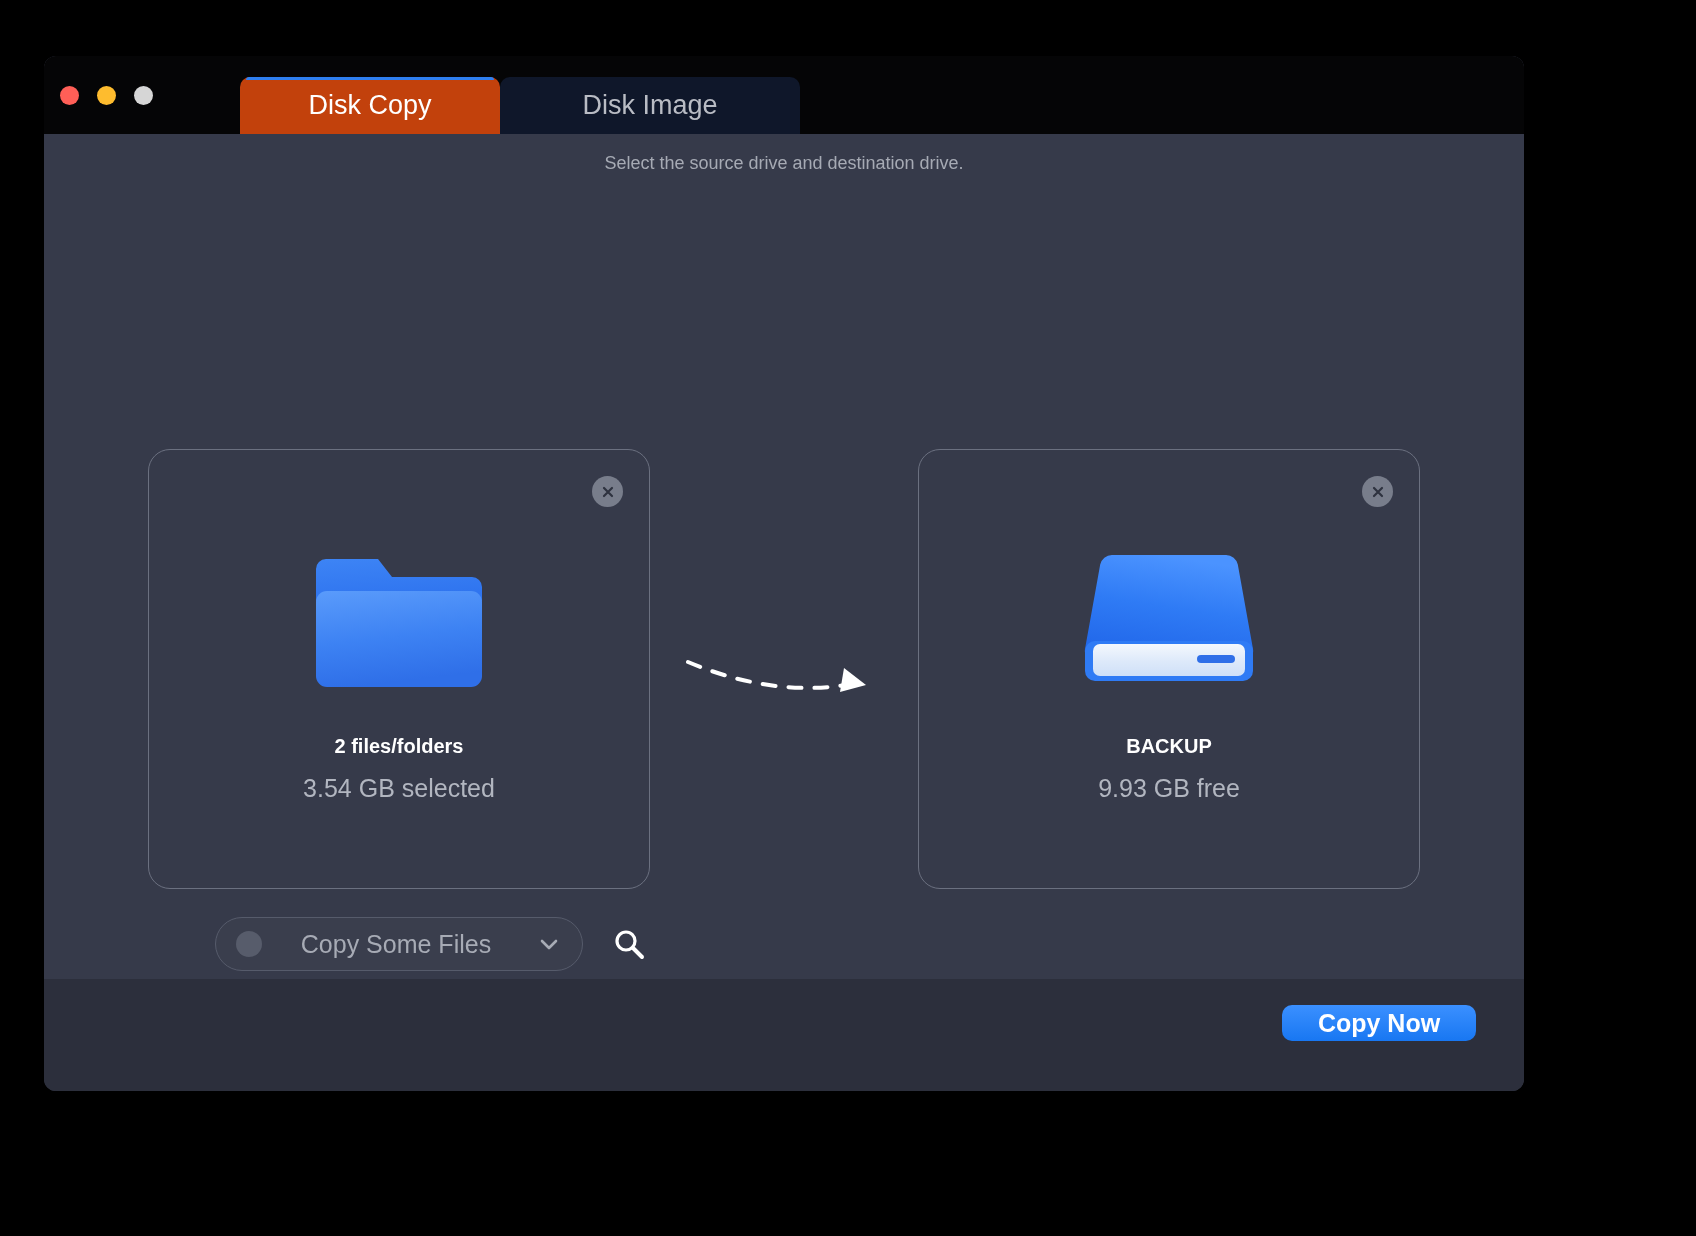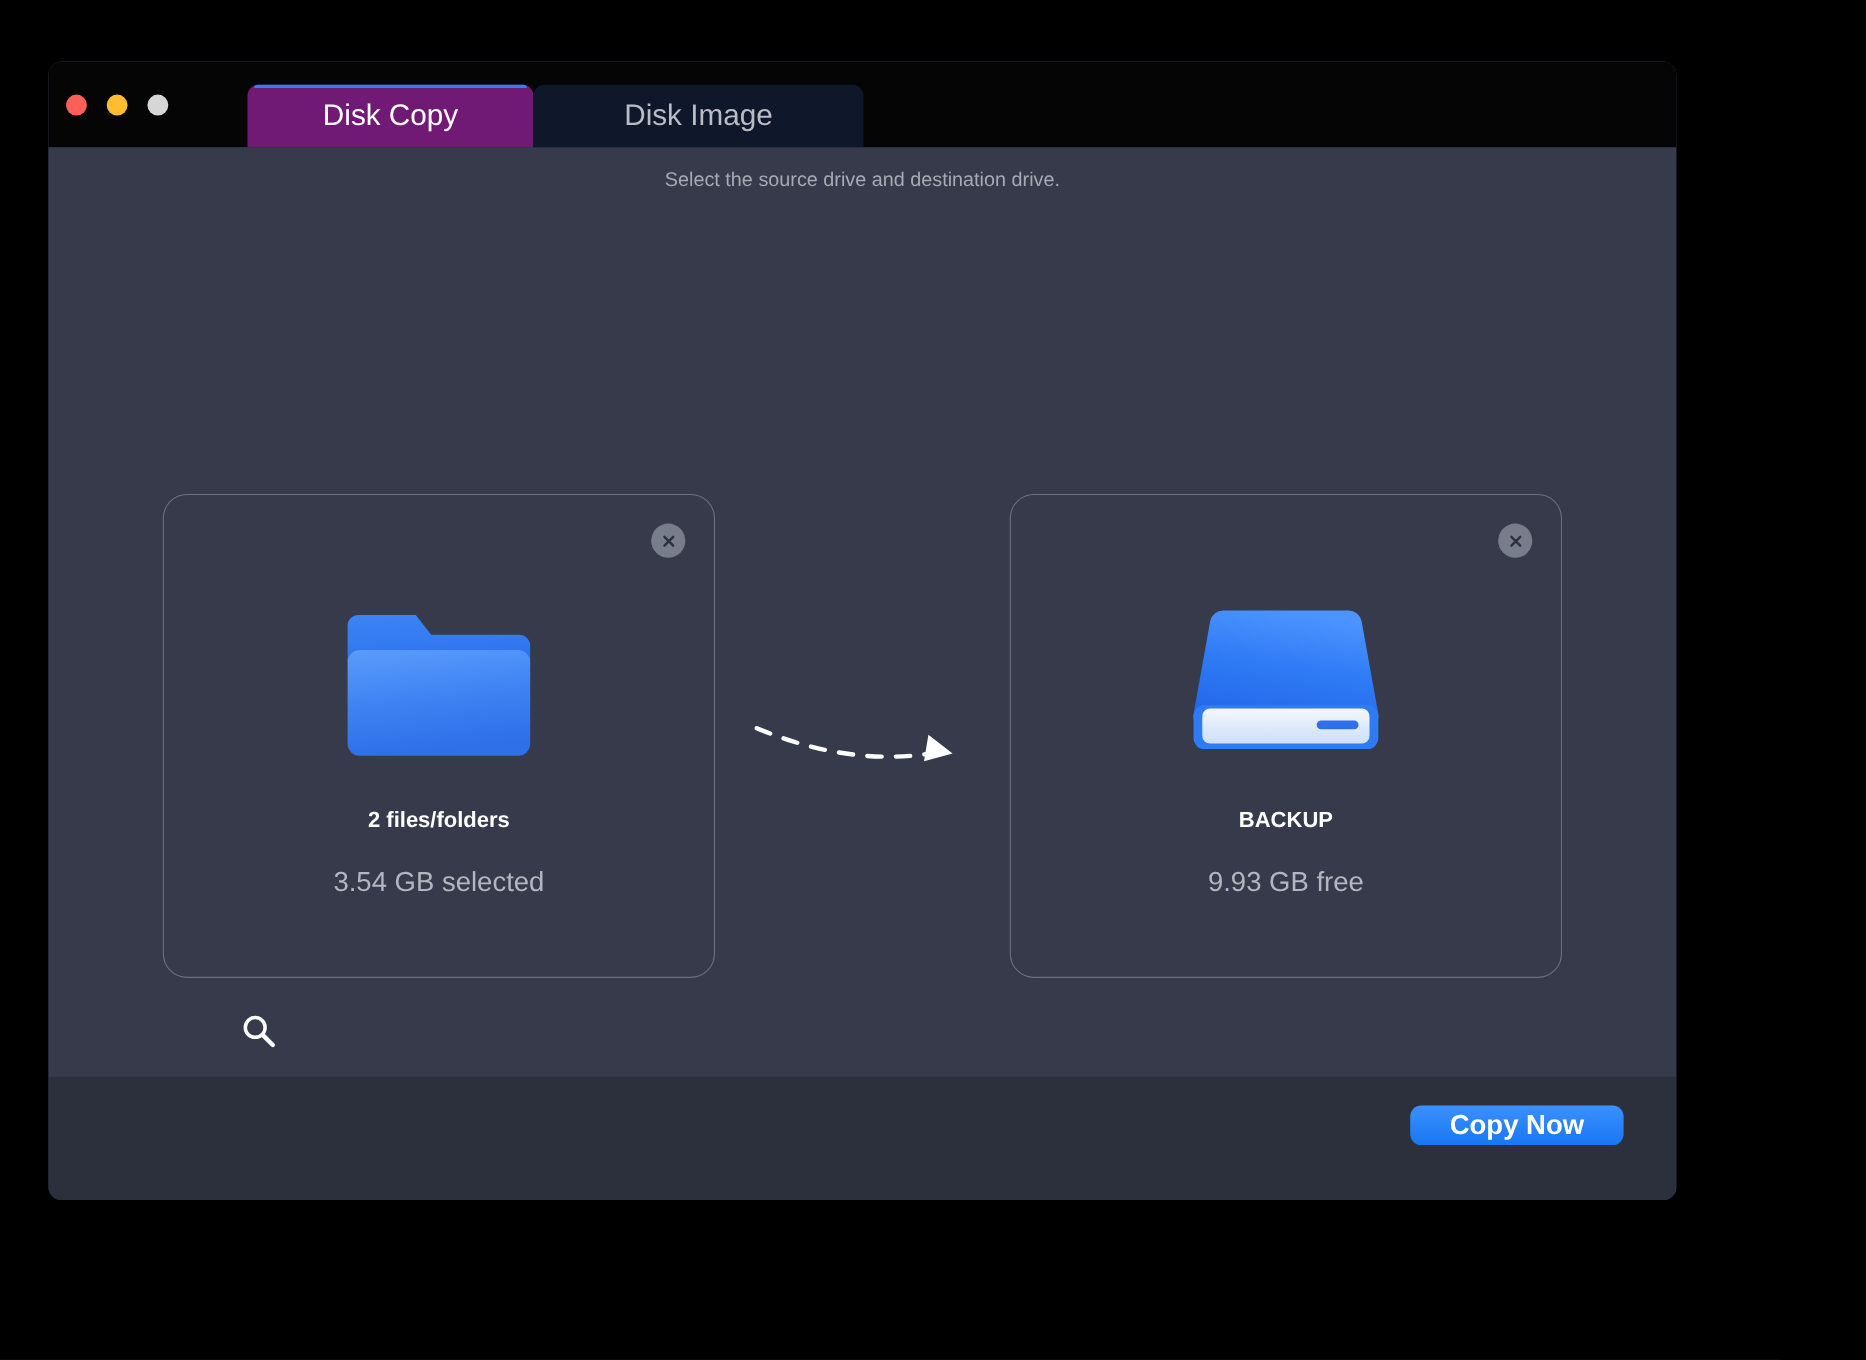--- a/index.html
+++ b/index.html
@@ -37,23 +37,24 @@
   .tab {
     height:57px;
     padding:0 58px;
     display:flex; align-items:center; justify-content:center;
     font-size:27px;
     border-radius:10px 10px 0 0;
     position:relative;
     white-space:nowrap;
   }
   .tab.active {
-    background:#701a75;
+    background:#c2410c;
     color:#ffffff;
     min-width:260px;
+    margin-left:15px;
   }
   .tab.active::before{
     content:""; position:absolute; left:6px; right:6px; top:0;
     height:3px; background:#2f7ff0; border-radius:3px 3px 0 0;
   }
   .tab.inactive {
     background:#0f172a;
     color:#b9bcc4;
     min-width:300px;
   }
@@ -111,21 +112,21 @@
   .card-icon-wrap{
     position:absolute; left:0; right:0; top:95px;
     display:flex; justify-content:center;
   }
   .card-label{
     position:absolute; left:0; right:0; top:285px;
     text-align:center;
     font-size:20px; font-weight:bold; color:#ffffff;
   }
   .card-sub{
-    position:absolute; left:0; right:0; top:338px;
+    position:absolute; left:0; right:0; top:324px;
     text-align:center;
     font-size:25px; color:#b2b6c0;
   }
 
   .arrow {
     position:absolute;
     left:50%; top:510px;
     transform:translateX(-50%);
     width:200px; height:60px;
   }
@@ -273,20 +274,29 @@
     </div>
 
     <div class="arrow">
       <svg width="200" height="60" viewBox="0 0 200 60">
         <path d="M4 18 Q 90 54 168 40" stroke="#ffffff" stroke-width="4" fill="none" stroke-linecap="round" stroke-dasharray="13 13"></path>
         <path d="M160 24 L182 41 L156 48 Z" fill="#ffffff"></path>
       </svg>
     </div>
 
     <div class="option-row">
+      <div class="dropdown">
+        <div class="dd-dot"></div>
+        <div class="dd-text">Copy Some Files</div>
+        <div class="dd-chev">
+          <svg width="26" height="26" viewBox="0 0 26 26">
+            <path d="M6 10 L13 17 L20 10" stroke="#a7abb5" stroke-width="2.6" fill="none" stroke-linecap="round" stroke-linejoin="round"></path>
+          </svg>
+        </div>
+      </div>
       <div class="search-btn">
         <svg width="34" height="34" viewBox="0 0 34 34">
           <circle cx="14" cy="14" r="9" stroke="#ffffff" stroke-width="3.2" fill="none"></circle>
           <path d="M21 21 L30 30" stroke="#ffffff" stroke-width="4" stroke-linecap="round"></path>
         </svg>
       </div>
     </div>
 
   </div>
 

